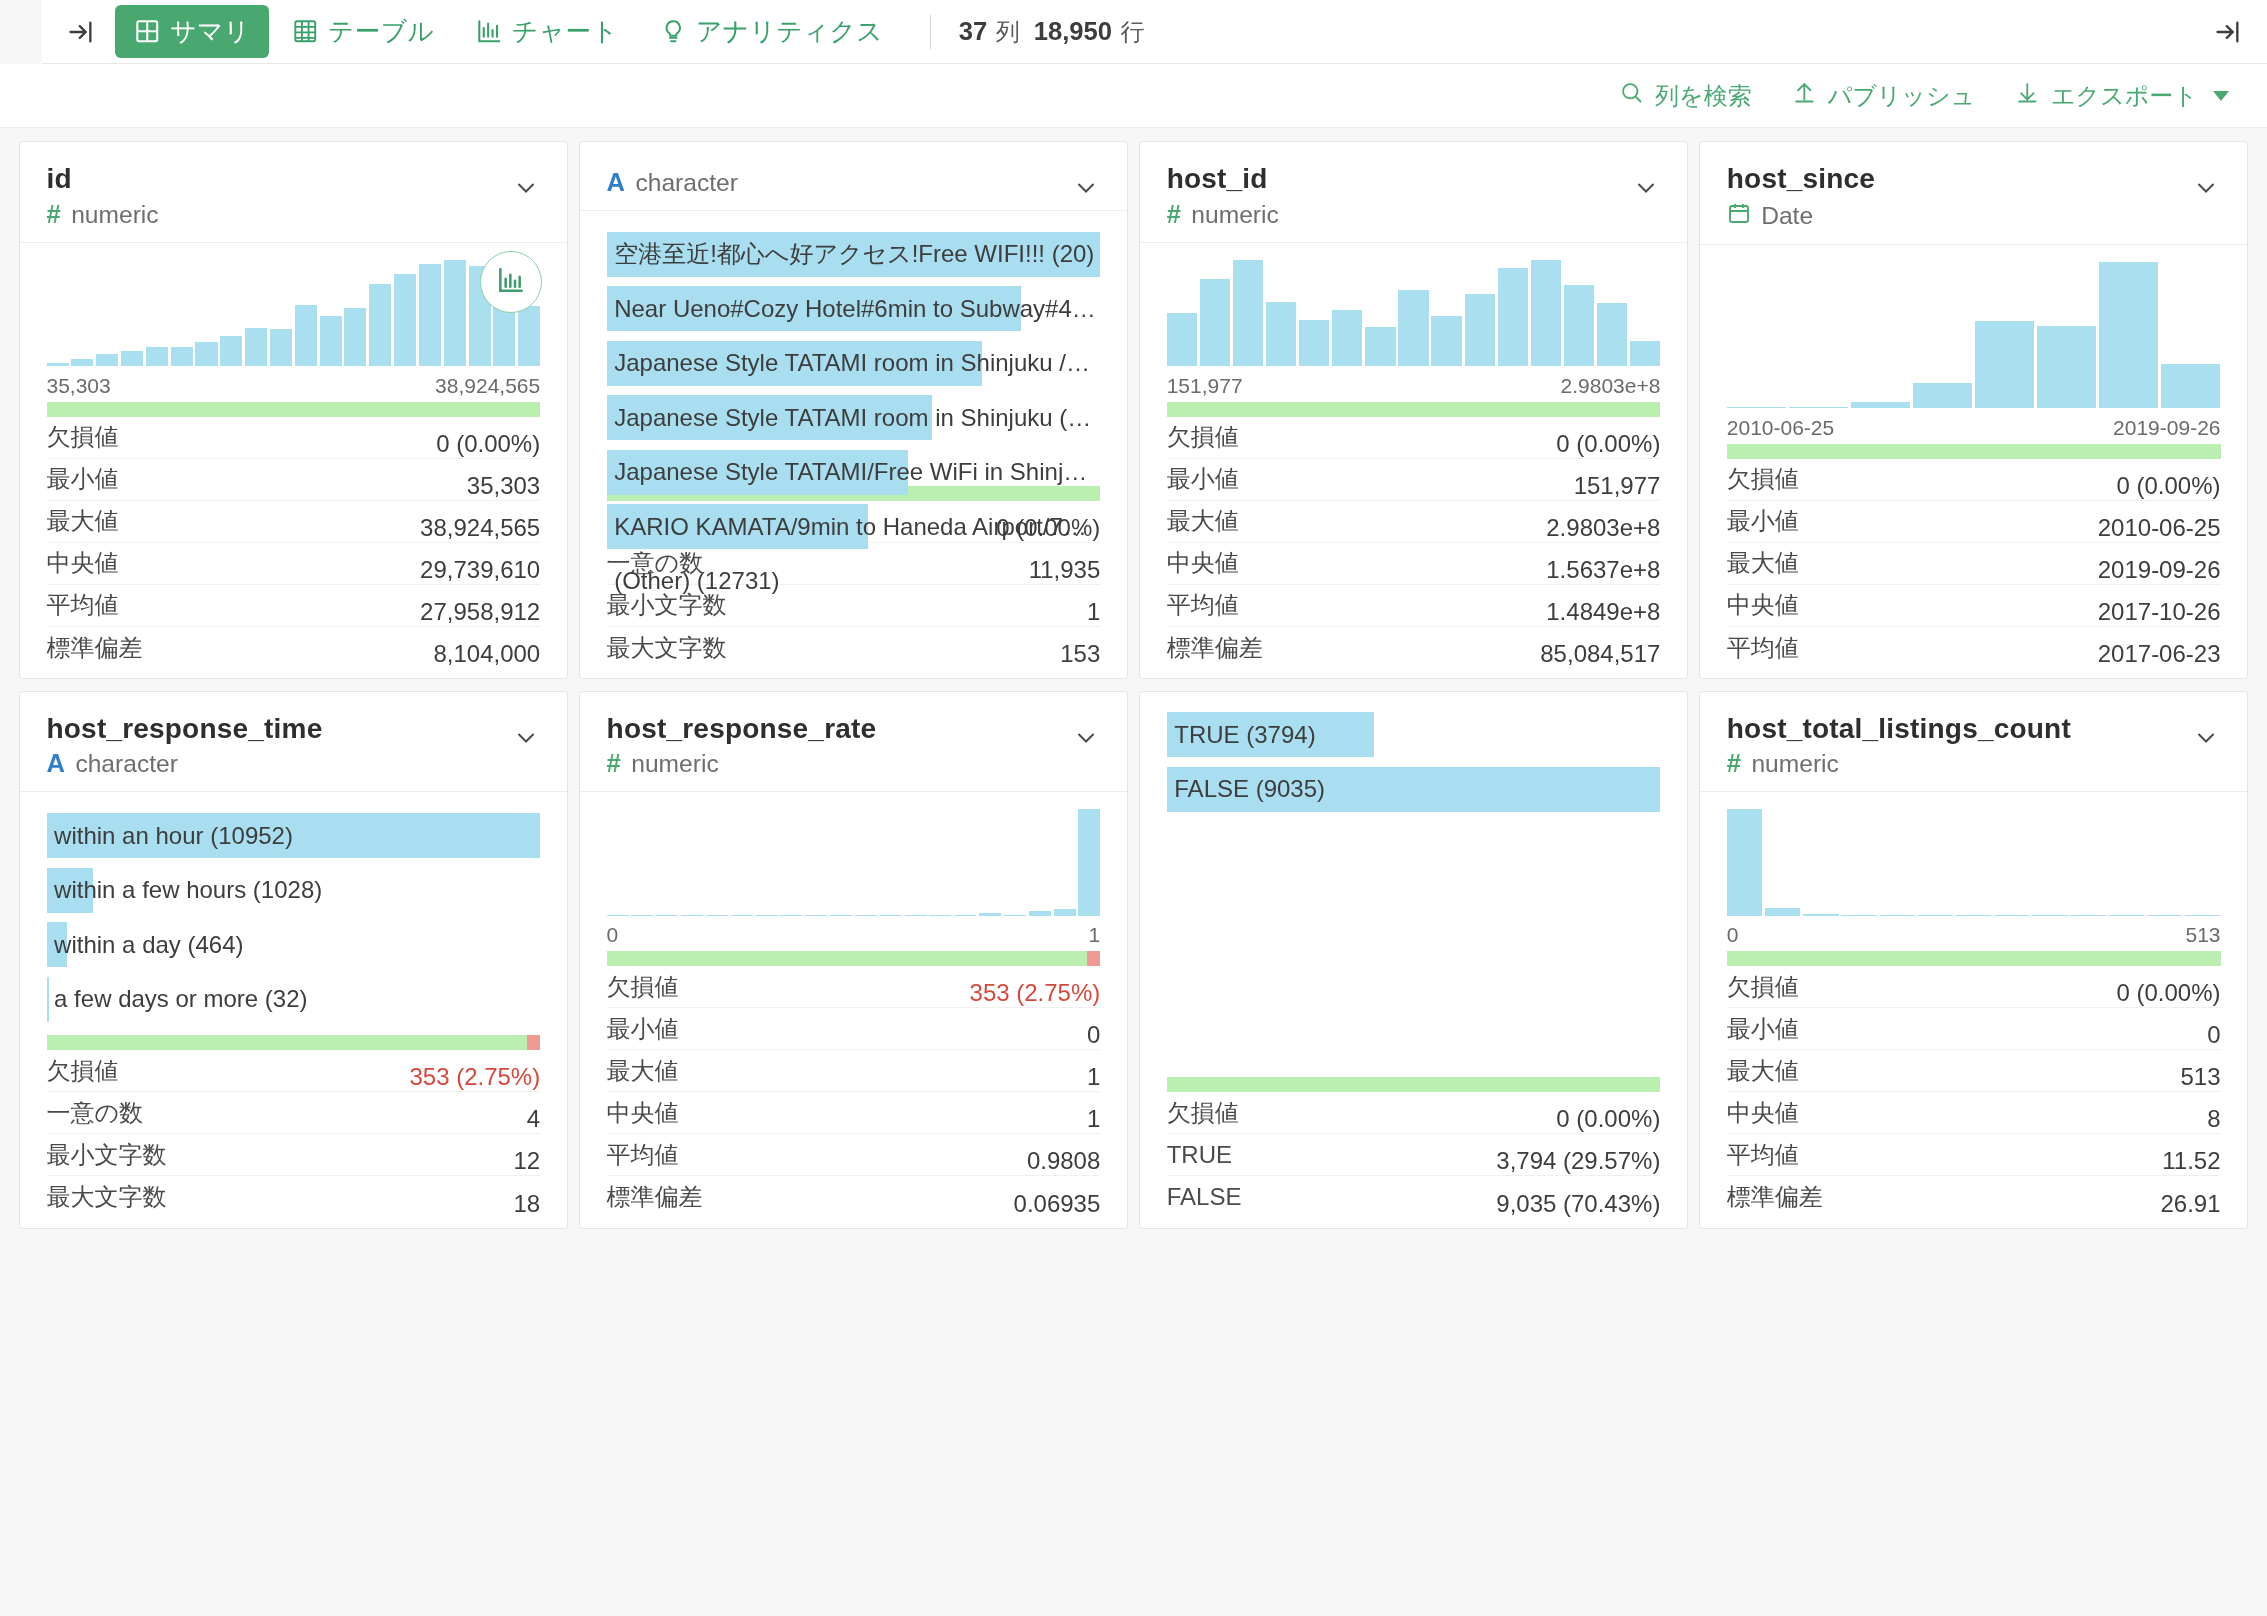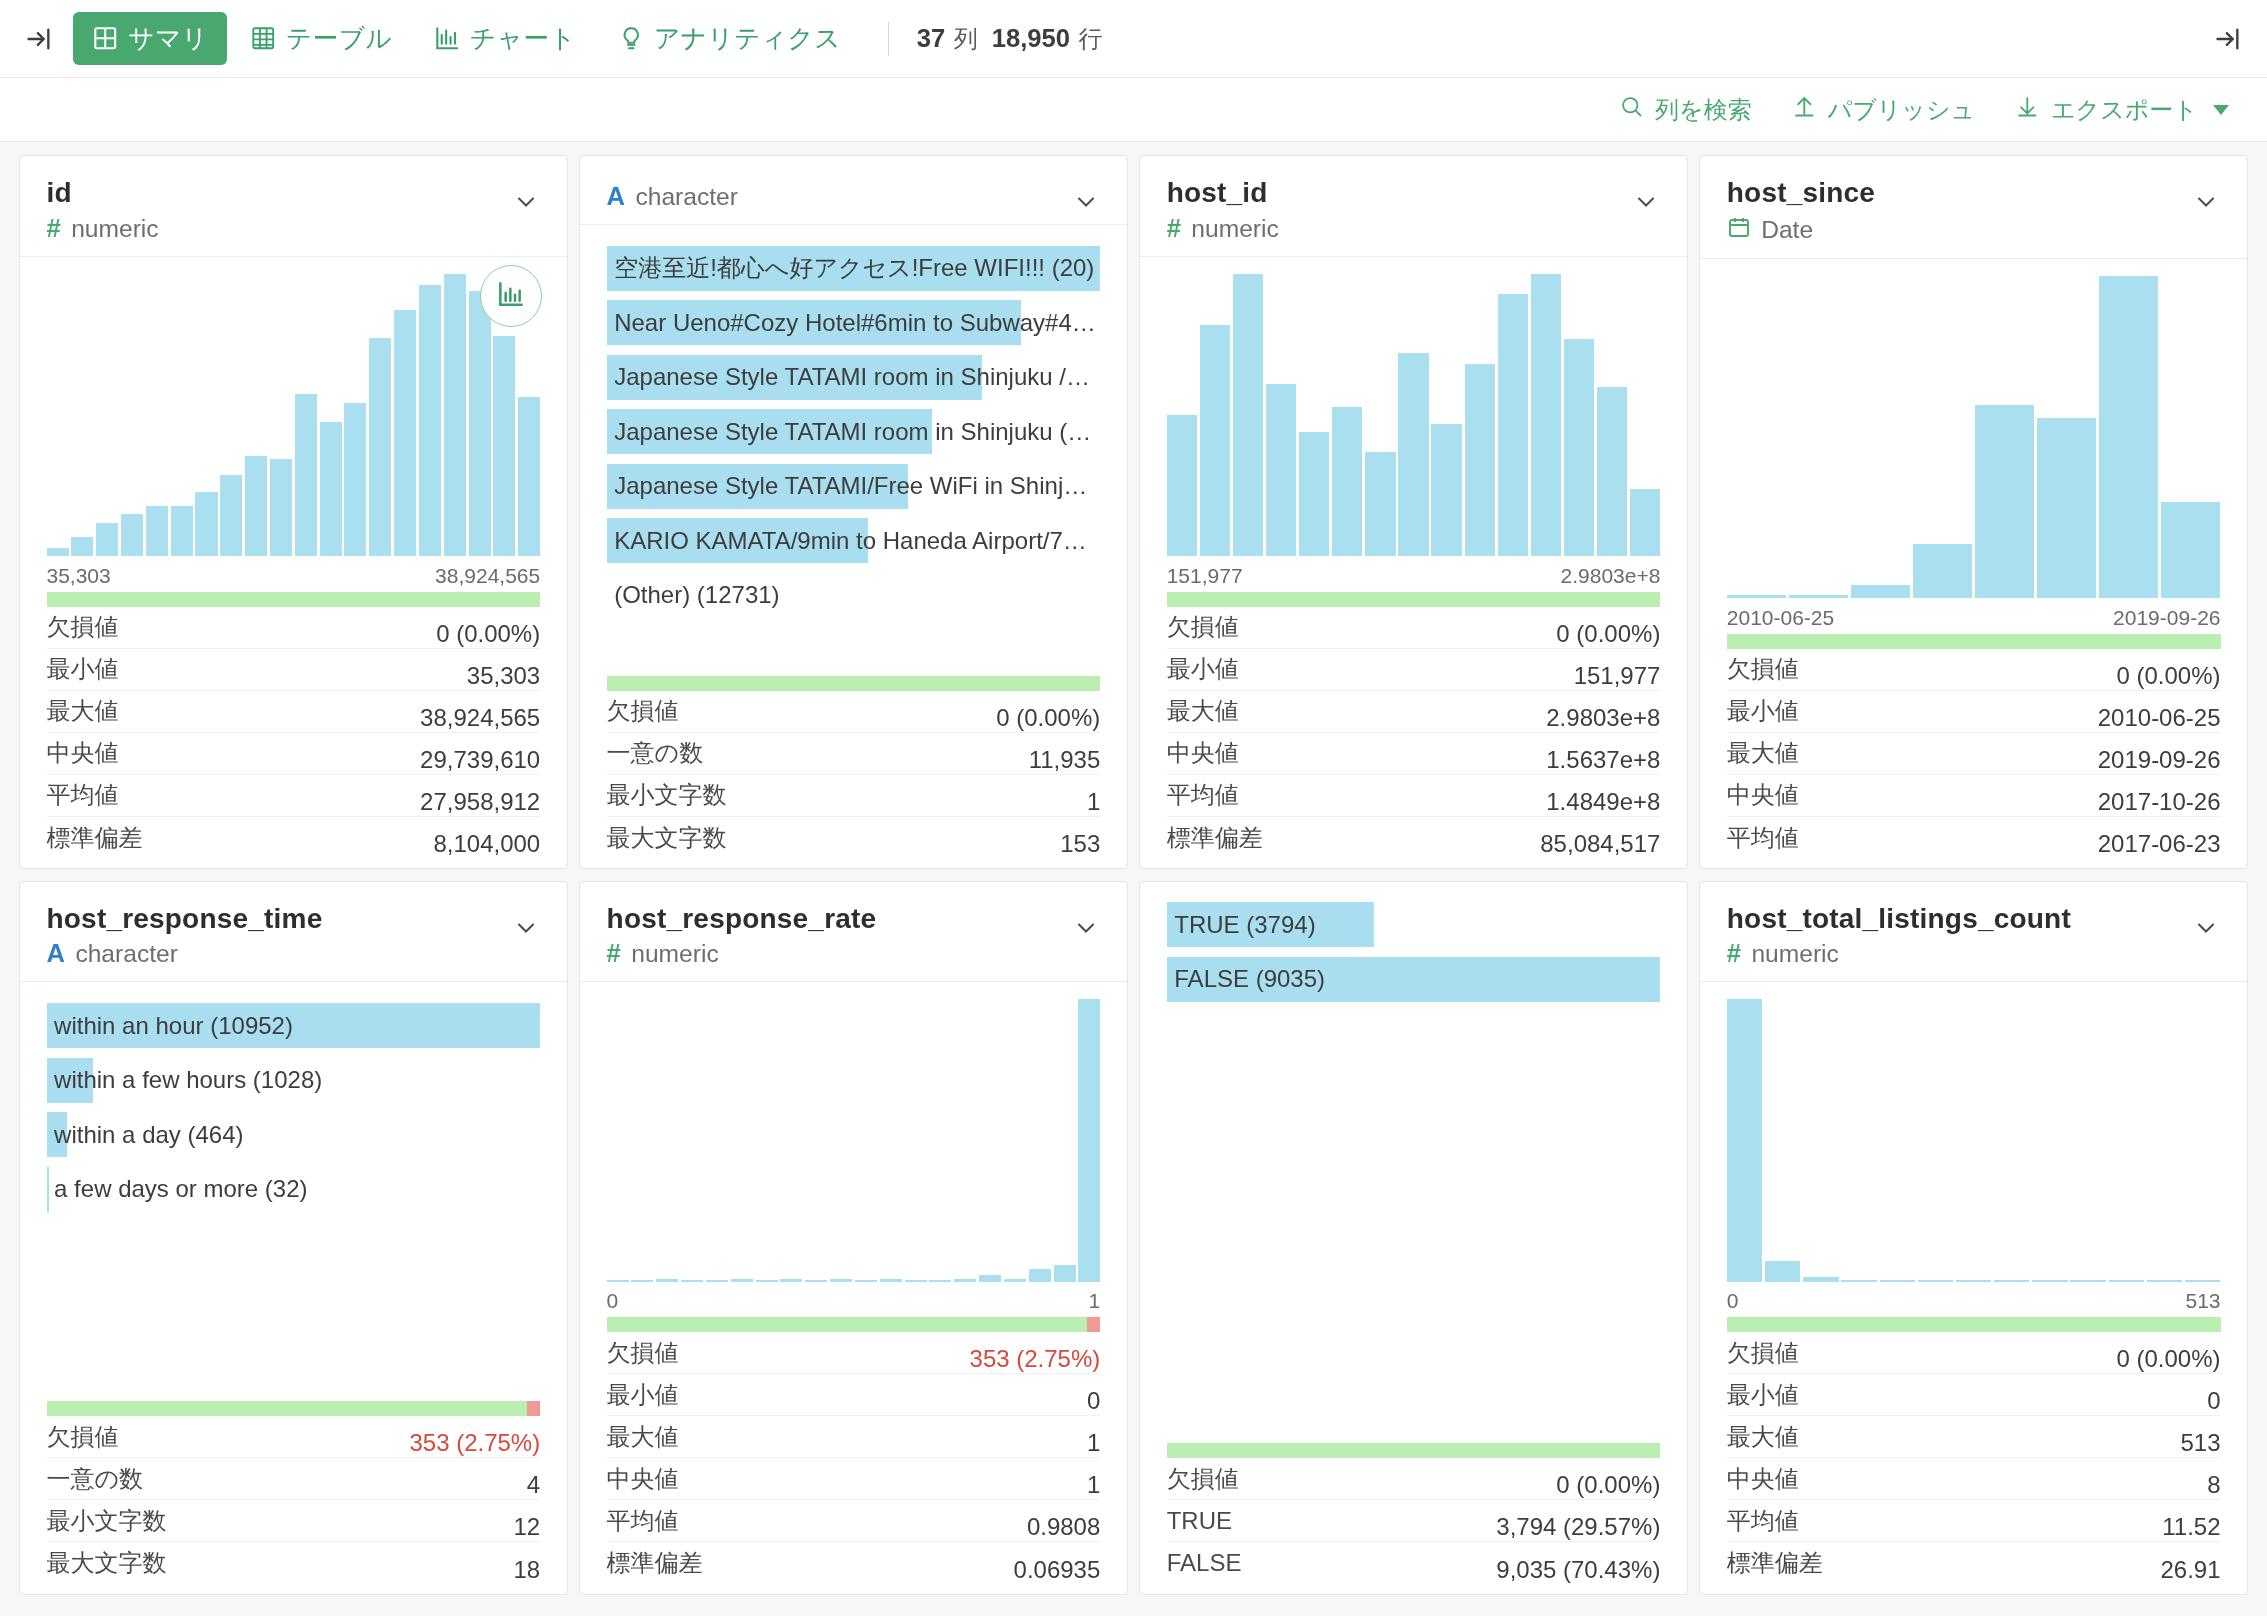--- a/index.html
+++ b/index.html
@@ -6,24 +6,25 @@
   html, body {
     width: 2267px; height: 1616px;
     background: #f7f7f7;
     font-family: "Liberation Sans", "DejaVu Sans", sans-serif;
     -webkit-font-smoothing: antialiased;
     overflow: hidden;
   }
 
   
   .toolbar {
-    height: 78px; background: #ffffff;
+    height: 64px; background: #ffffff;
     display: flex; align-items: center;
     padding: 0 18px;
     border-bottom: 0.9px solid #e8e8e8;
+    margin-left: 42px;
   }
   .collapse-btn {
     width: 42px; height: 42px; display: flex;
     align-items: center; justify-content: center;
     color: #3d3d3d; cursor: pointer; margin-right: 13.2px;
   }
   .view-tabs { display: flex; align-items: center; gap: 3.8px; }
   .view-tab {
     display: flex; align-items: center; gap: 9.5px;
     height: 53px; padding: 0 19px;
@@ -70,21 +71,21 @@
   .grid {
     display: grid;
     grid-template-columns: repeat(4, 1fr);
     gap: 11.4px;
     padding: 13.2px 19px;
   }
   .card {
     background: #ffffff;
     border: 0.9px solid #e4e4e4;
     border-radius: 3.8px;
-    height: 714px;
+    height: 538px;
     display: flex; flex-direction: column;
     overflow: hidden;
   }
   .card-head {
     padding: 21px 26.5px 13.2px 26.5px;
     border-bottom: 0.9px solid #ededed;
     position: relative;
   }
   .card-title {
     font-size: 28px; font-weight: bold; color: #2e2e2e;

